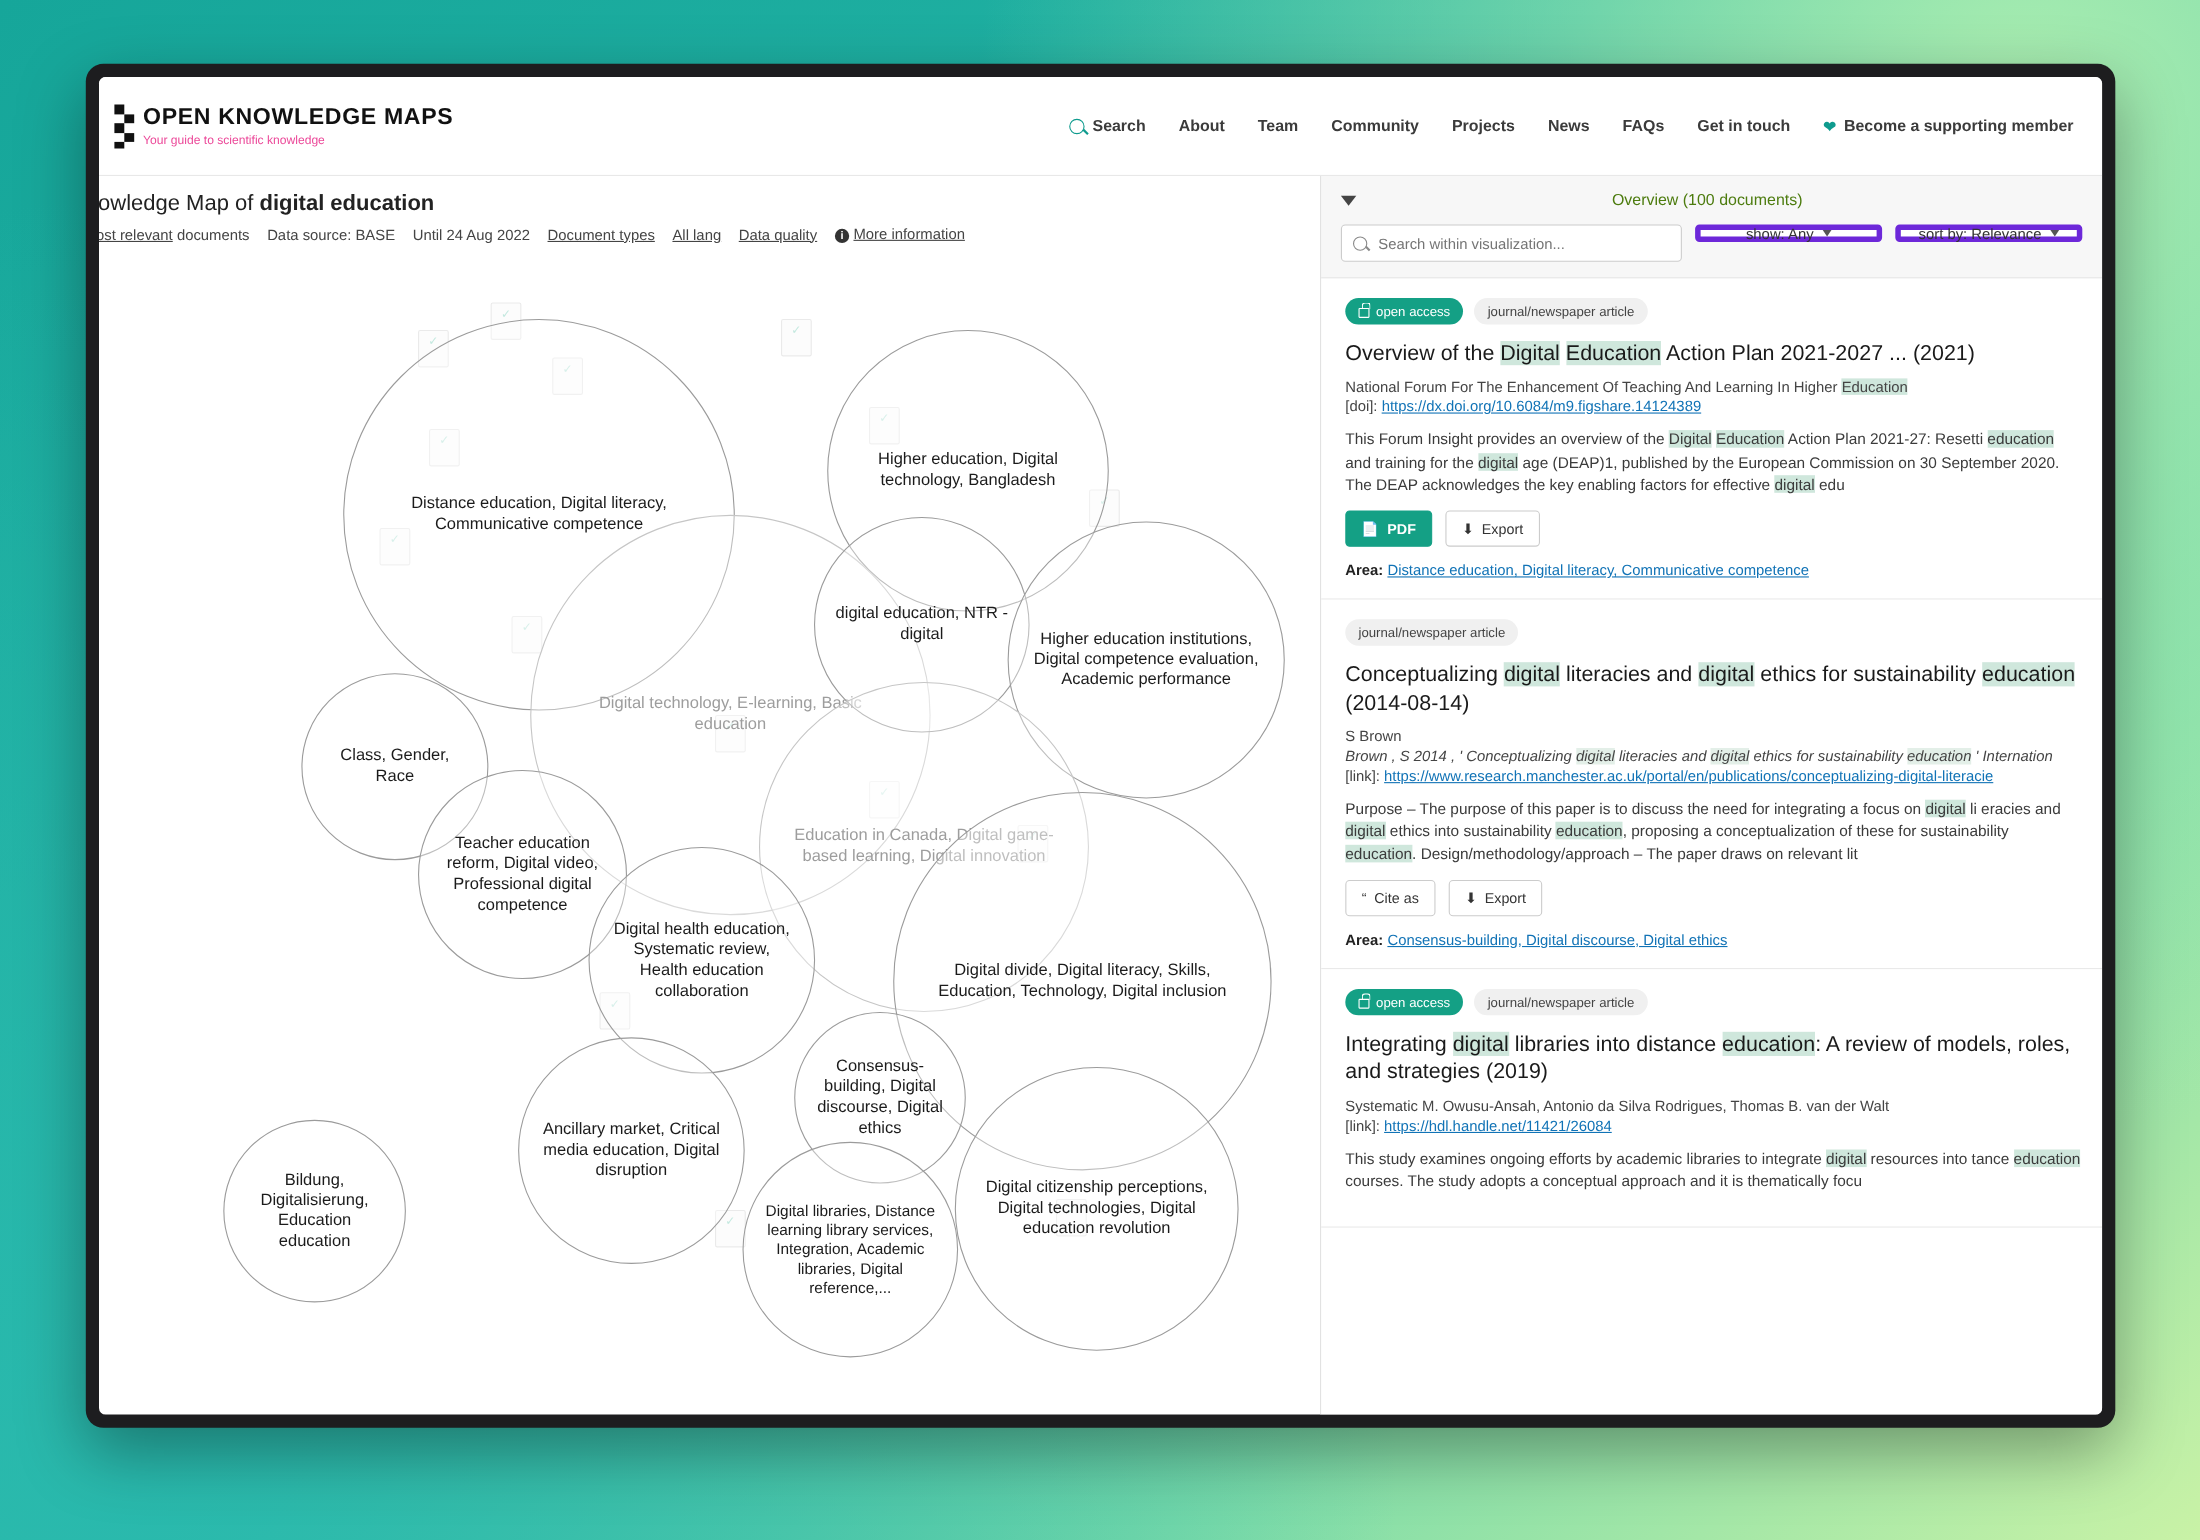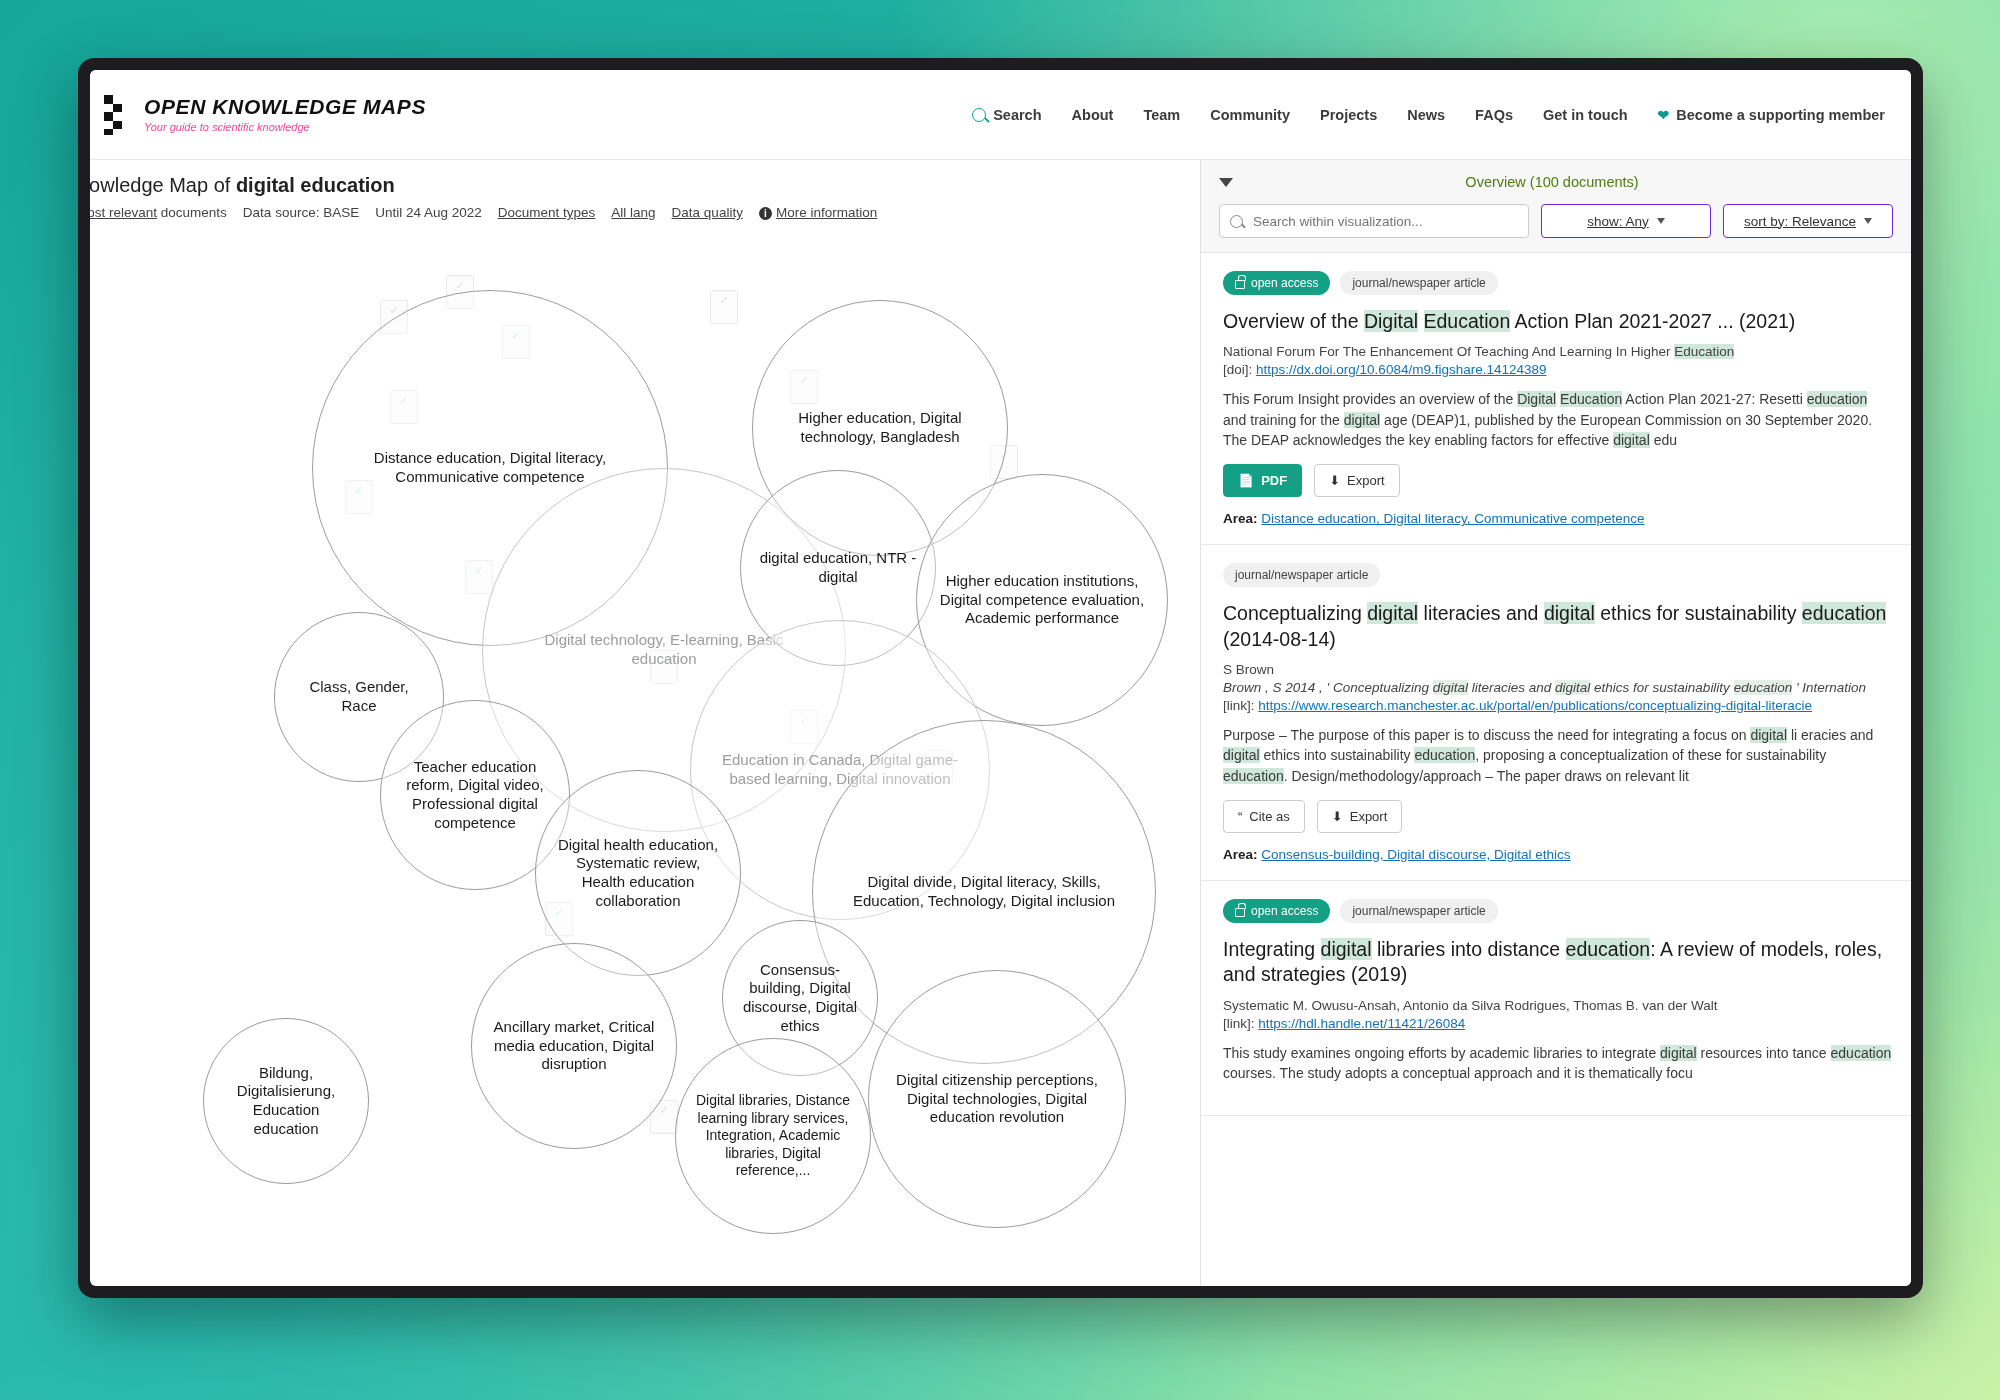--- a/index.html
+++ b/index.html
@@ -46,22 +46,21 @@
     height: 90px;
     display: flex;
     align-items: center;
     padding: 0 26px 0 14px;
     box-sizing: border-box;
     border-bottom: 1px solid #e8e8e8;
     background: #fff;
   }
   .brand {
     display: flex;
-    gap: 14px;
-    font-style: italic;
+    align-items: center;
   }
   .brand-mark {
     width: 26px;
     height: 40px;
     position: relative;
   }
   .brand-mark i {
     position: absolute;
     background: #111;
     display: block;
@@ -278,35 +277,34 @@
     content: "";
     position: absolute;
     width: 5px;
     height: 1.6px;
     background: #8a8a8a;
     transform: rotate(45deg);
     right: -4px;
     bottom: 0;
   }
   .select-pill {
-    height: 34px;
+    height: 16px;
     min-width: 170px;
-    border: 1px solid #6d28d9;
+    border: 5px solid #6d28d9;
     border-radius: 4px;
     background: #fff;
     display: flex;
     align-items: center;
     justify-content: center;
     gap: 8px;
     font-size: 13.5px;
     color: #333;
     box-sizing: border-box;
     cursor: pointer;
     padding: 0 10px;
-    text-decoration: underline;
   }
   .caret {
     width: 0; height: 0;
     border-left: 4.5px solid transparent;
     border-right: 4.5px solid transparent;
     border-top: 6px solid #555;
   }
 
   .results {
     flex: 1;

